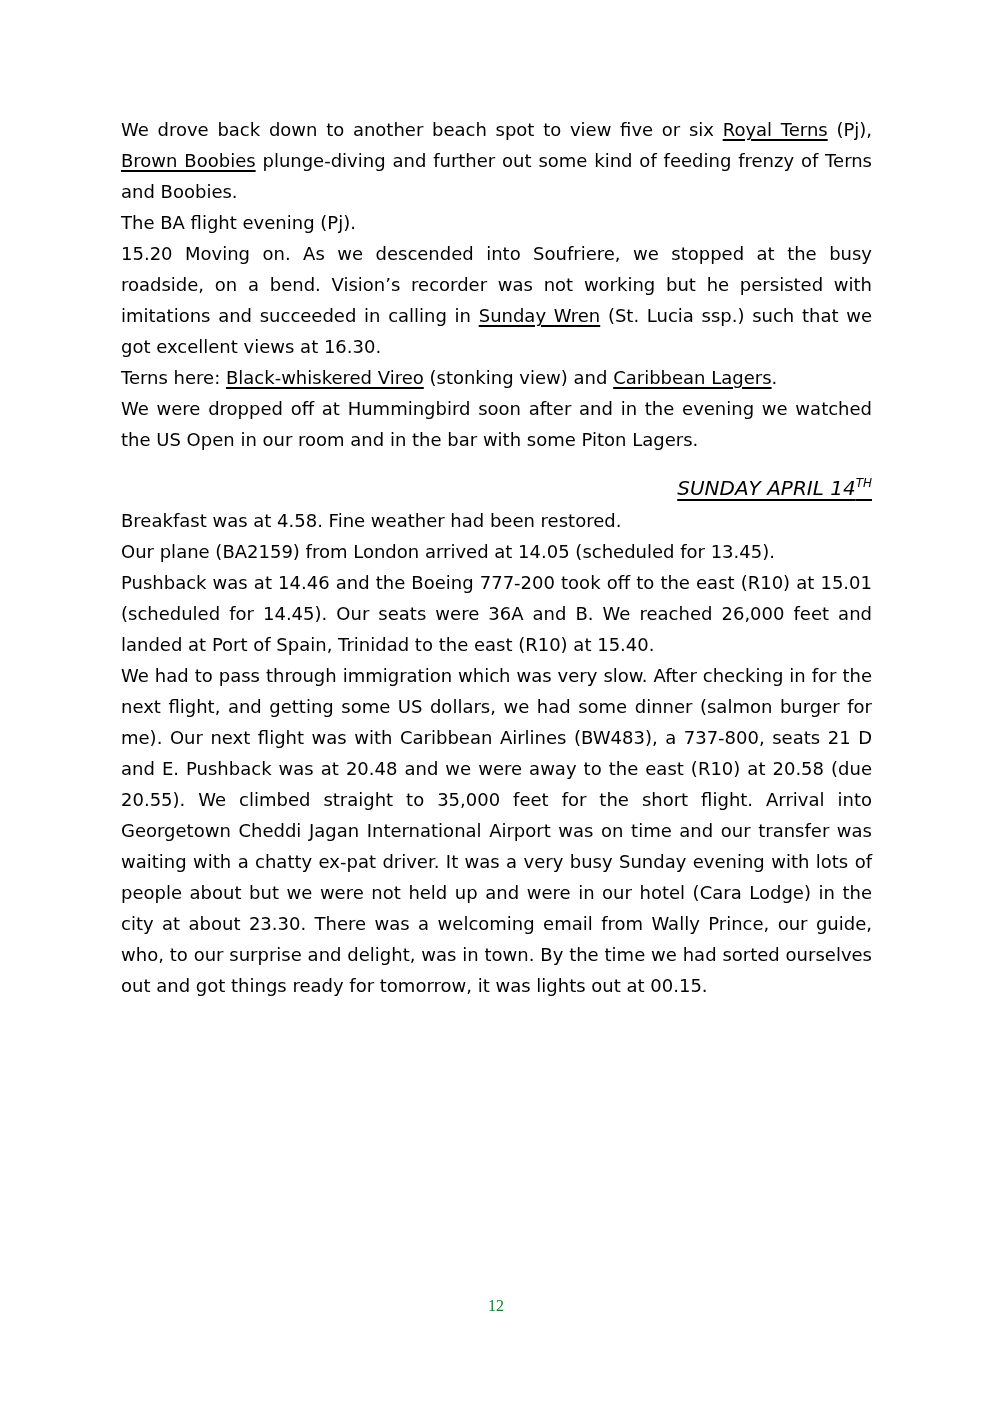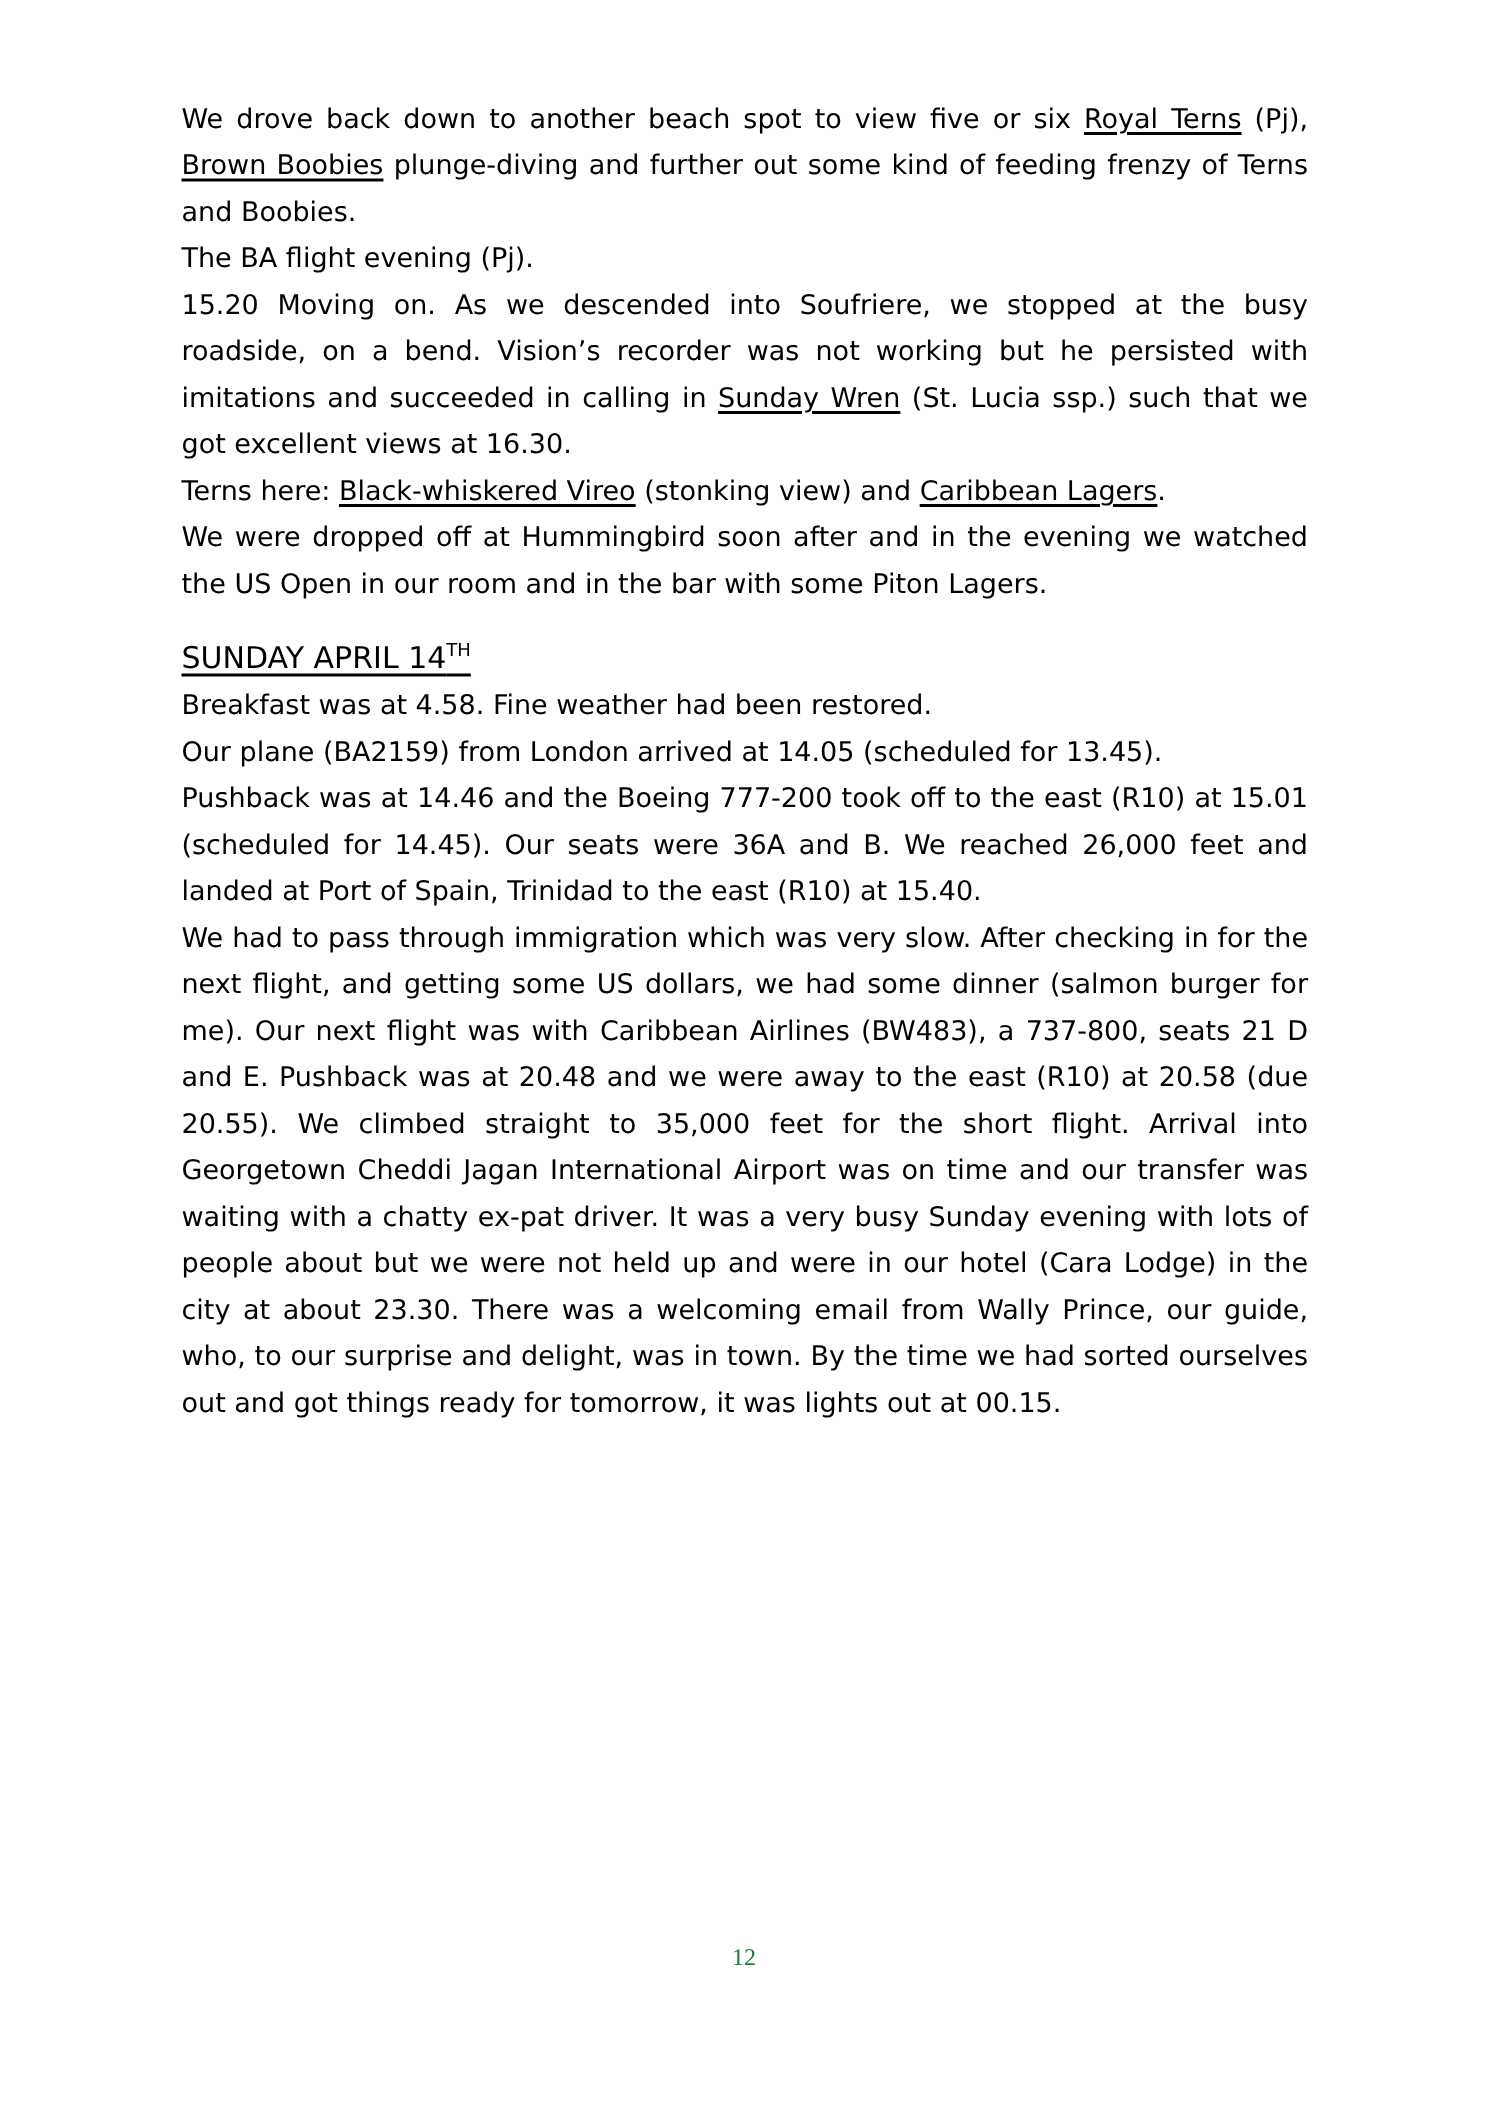--- a/index.html
+++ b/index.html
@@ -10,37 +10,38 @@
   .page {
     position: relative;
     width: 992px;
     height: 1403px;
     box-sizing: border-box;
     background: #ffffff;
     color: #000000;
     font-family: "DejaVu Sans", sans-serif;
     font-size: 18px;
     line-height: 31px;
-    padding: 64px 120px 0 121px;
+    padding: 114px 120px 0 121px;
     text-align: justify;
     overflow: hidden;
   }
   .page p { margin: 0; }
   .mt { margin-top: 16px; }
   .bird {
     text-decoration: underline;
     text-decoration-thickness: 1.6px;
     text-underline-offset: 3px;
   }
   h2.heading {
     margin: 17px 0 0 0;
     font-size: 20px;
     line-height: 33px;
     font-weight: 400;
-    text-align: left;
+    text-align: right;
+    font-style: italic;
   }
   .heading-underline {
     text-decoration: underline;
     text-decoration-thickness: 1.7px;
     text-underline-offset: 4px;
   }
   .heading-underline sup {
     font-size: 12px;
     line-height: 0;
   }

